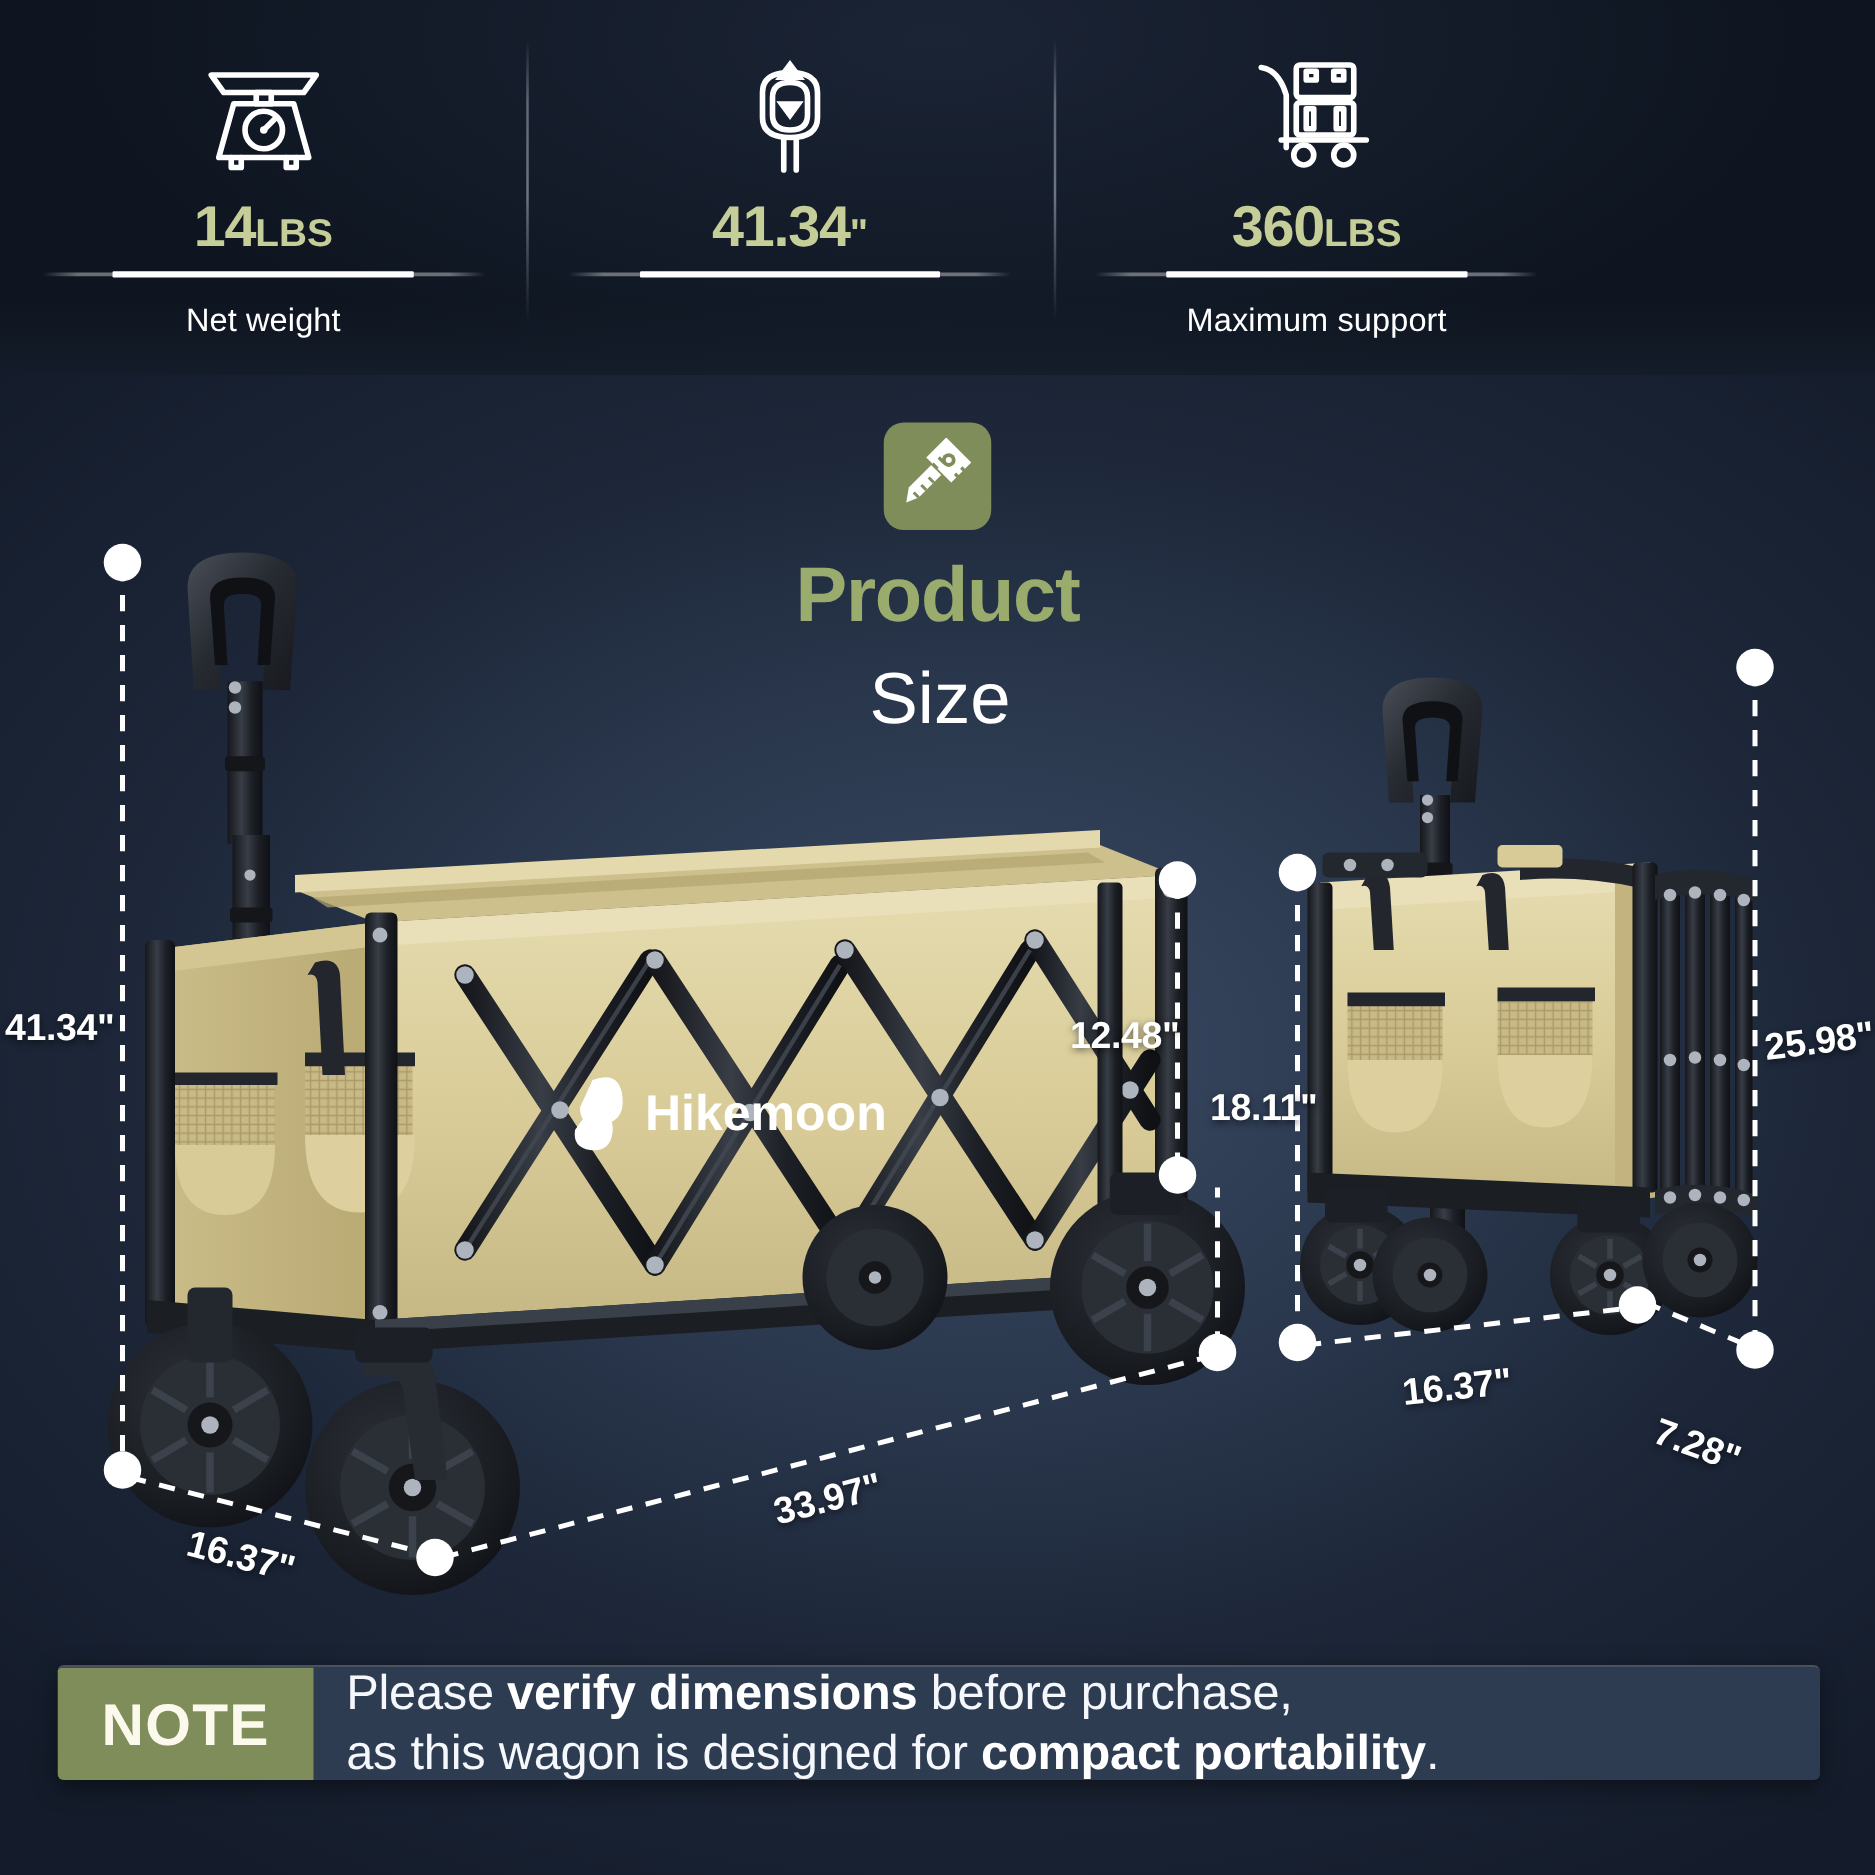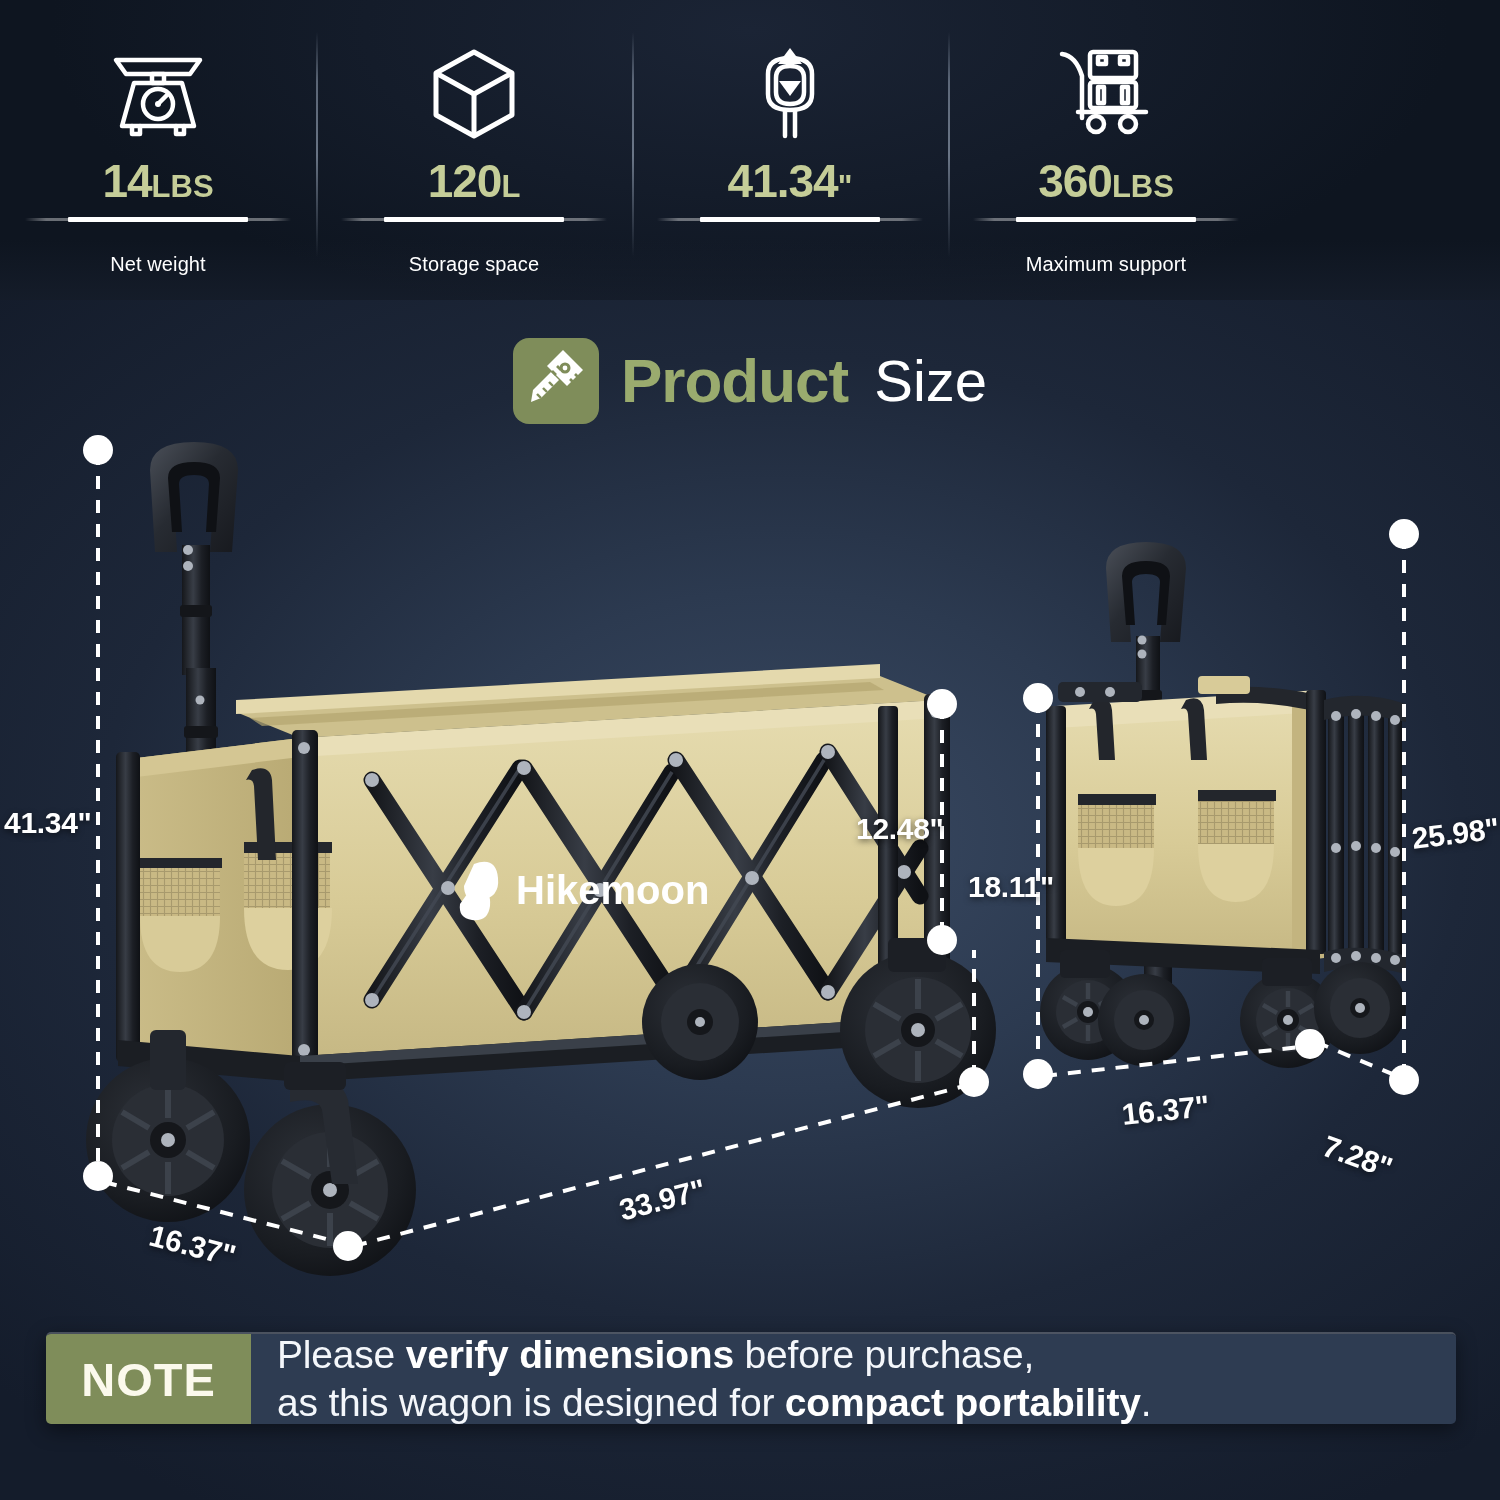--- a/index.html
+++ b/index.html
@@ -53,30 +53,30 @@
   .spec-val .u{ font-size:31px; letter-spacing:0px; }
   .spec-rule{
     margin-top:14px; width:84%; height:3px; position:relative;
     background:linear-gradient(to right, rgba(255,255,255,0) 0%, rgba(255,255,255,.38) 8%, rgba(255,255,255,.38) 92%, rgba(255,255,255,0) 100%);
   }
   .spec-rule:after{
     content:""; position:absolute; left:16%; top:-1px; width:68%; height:5px;
     background:#ffffff; border-radius:1px;
   }
   .spec-cap{
-    margin-top:32px; font-size:20px; color:#ffffff; white-space:nowrap;
+    margin-top:20px; font-size:26px; color:#ffffff; white-space:nowrap;
     letter-spacing:.1px;
   }
 
   
   .head{
     position:absolute; left:0; top:338px; width:1500px; z-index:6;
     display:flex; flex-direction:column; align-items:center;
   }
-  .head-row{ display:flex; align-items:center; gap:22px; }
+  .head-row{ display:flex; align-items:center; gap:22px;flex-direction:column; }
   .head-badge{
     width:86px; height:86px; border-radius:16px; background:#7f8d5a;
     display:flex; align-items:center; justify-content:center;
   }
   .head-t1{
     font-size:62px; font-weight:bold; color:#9aab6e; letter-spacing:-1px; line-height:1;
   }
   .head-t2{
     font-size:58px; color:#ffffff; letter-spacing:0px; line-height:1; font-weight:400;
     margin-left:4px;
@@ -146,34 +146,20 @@
             <path d="M70 82 v8 h8 v-8"></path>
           </g>
           <circle cx="52" cy="60" r="3" fill="#ffffff"></circle>
         </svg>
       </div>
       <div class="spec-val"><span>14</span><span class="u">LBS</span></div>
       <div class="spec-rule"></div>
       <div class="spec-cap">Net weight</div>
     </div>
 
-    <div class="spec">
-      <div class="spec-icon">
-        <svg width="96" height="100" viewBox="0 0 96 100">
-          <g fill="none" stroke="#ffffff" stroke-width="5" stroke-linejoin="round">
-            <path d="M48 8 L86 29 V71 L48 92 L10 71 V29 Z"></path>
-            <path d="M10 29 L48 50 L86 29"></path>
-            <path d="M48 50 V92"></path>
-          </g>
-        </svg>
-      </div>
-      <div class="spec-val"><span>120</span><span class="u">L</span></div>
-      <div class="spec-rule"></div>
-      <div class="spec-cap">Storage space</div>
-    </div>
 
     <div class="spec">
       <div class="spec-icon">
         <svg width="92" height="100" viewBox="0 0 92 100">
           <g fill="none" stroke="#ffffff" stroke-width="4.5" stroke-linejoin="round" stroke-linecap="round">
             <path d="M24 30 q0 -16 22 -16 q22 0 22 16 v20 q0 16 -22 16 q-22 0 -22 -16 Z"></path>
             <path d="M32 34 q0 -12 14 -12 q14 0 14 12 v14 q0 12 -14 12 q-14 0 -14 -12 Z"></path>
             <path d="M41 66 v26"></path>
             <path d="M51 66 v26"></path>
           </g>

